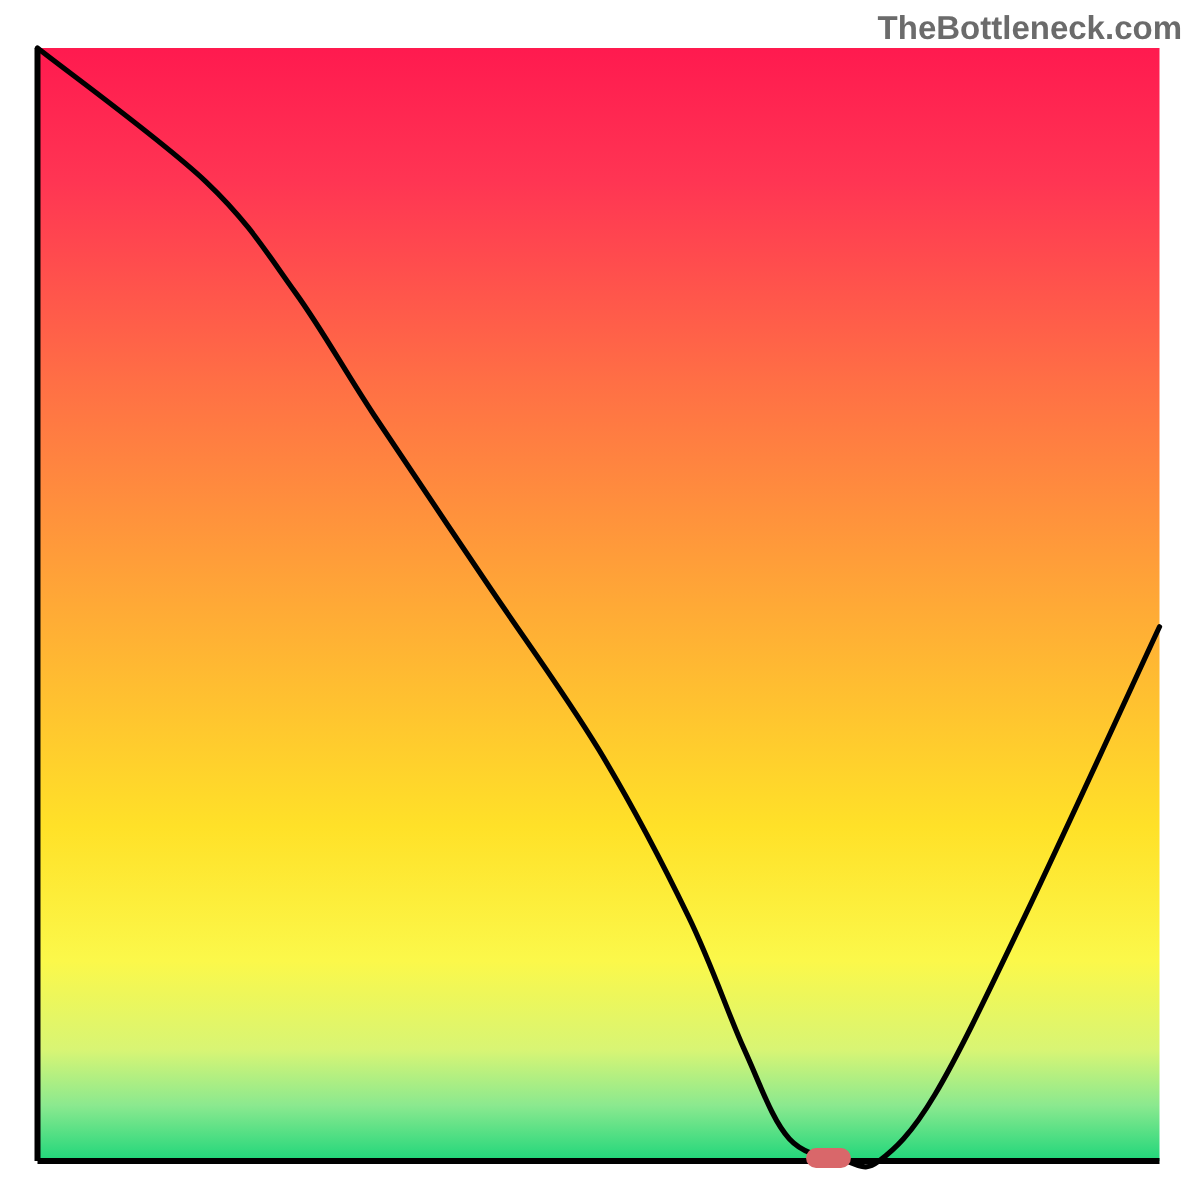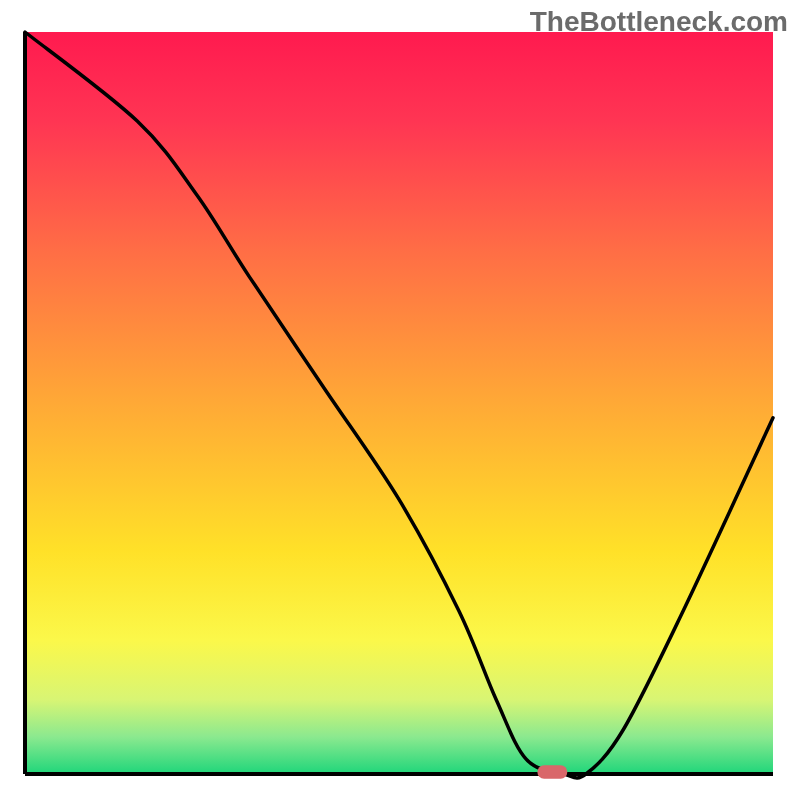--- a/index.html
+++ b/index.html
@@ -10,21 +10,21 @@
   }
   .container {
     width: 800px;
     height: 800px;
     position: relative;
   }
   .watermark {
     position: absolute;
     top: 6px;
     right: 12px;
-    font-size: 28px;
+    font-size: 22px;
     font-weight: 600;
     color: #6b6b6b;
     font-family: Arial, sans-serif;
     z-index: 10;
   }
   svg {
     display: block;
   }
 </style>
 </head>

